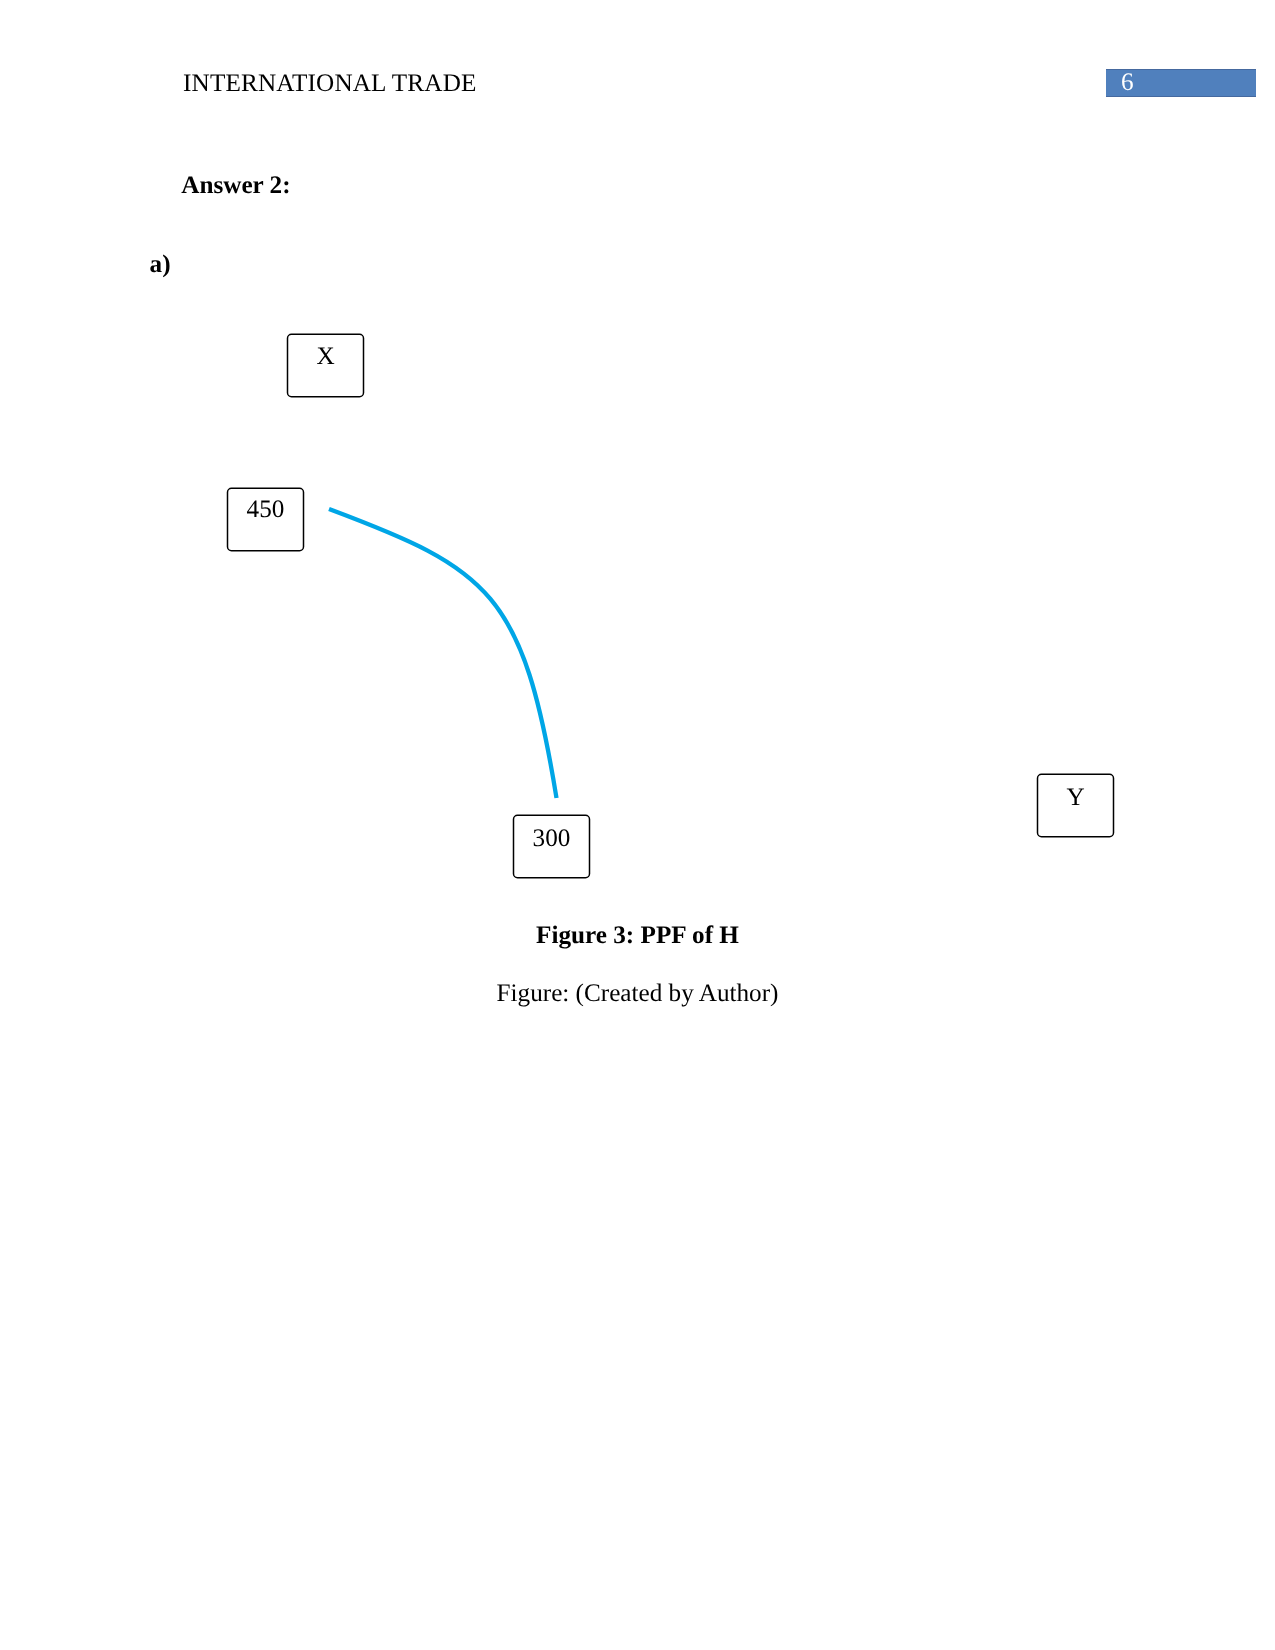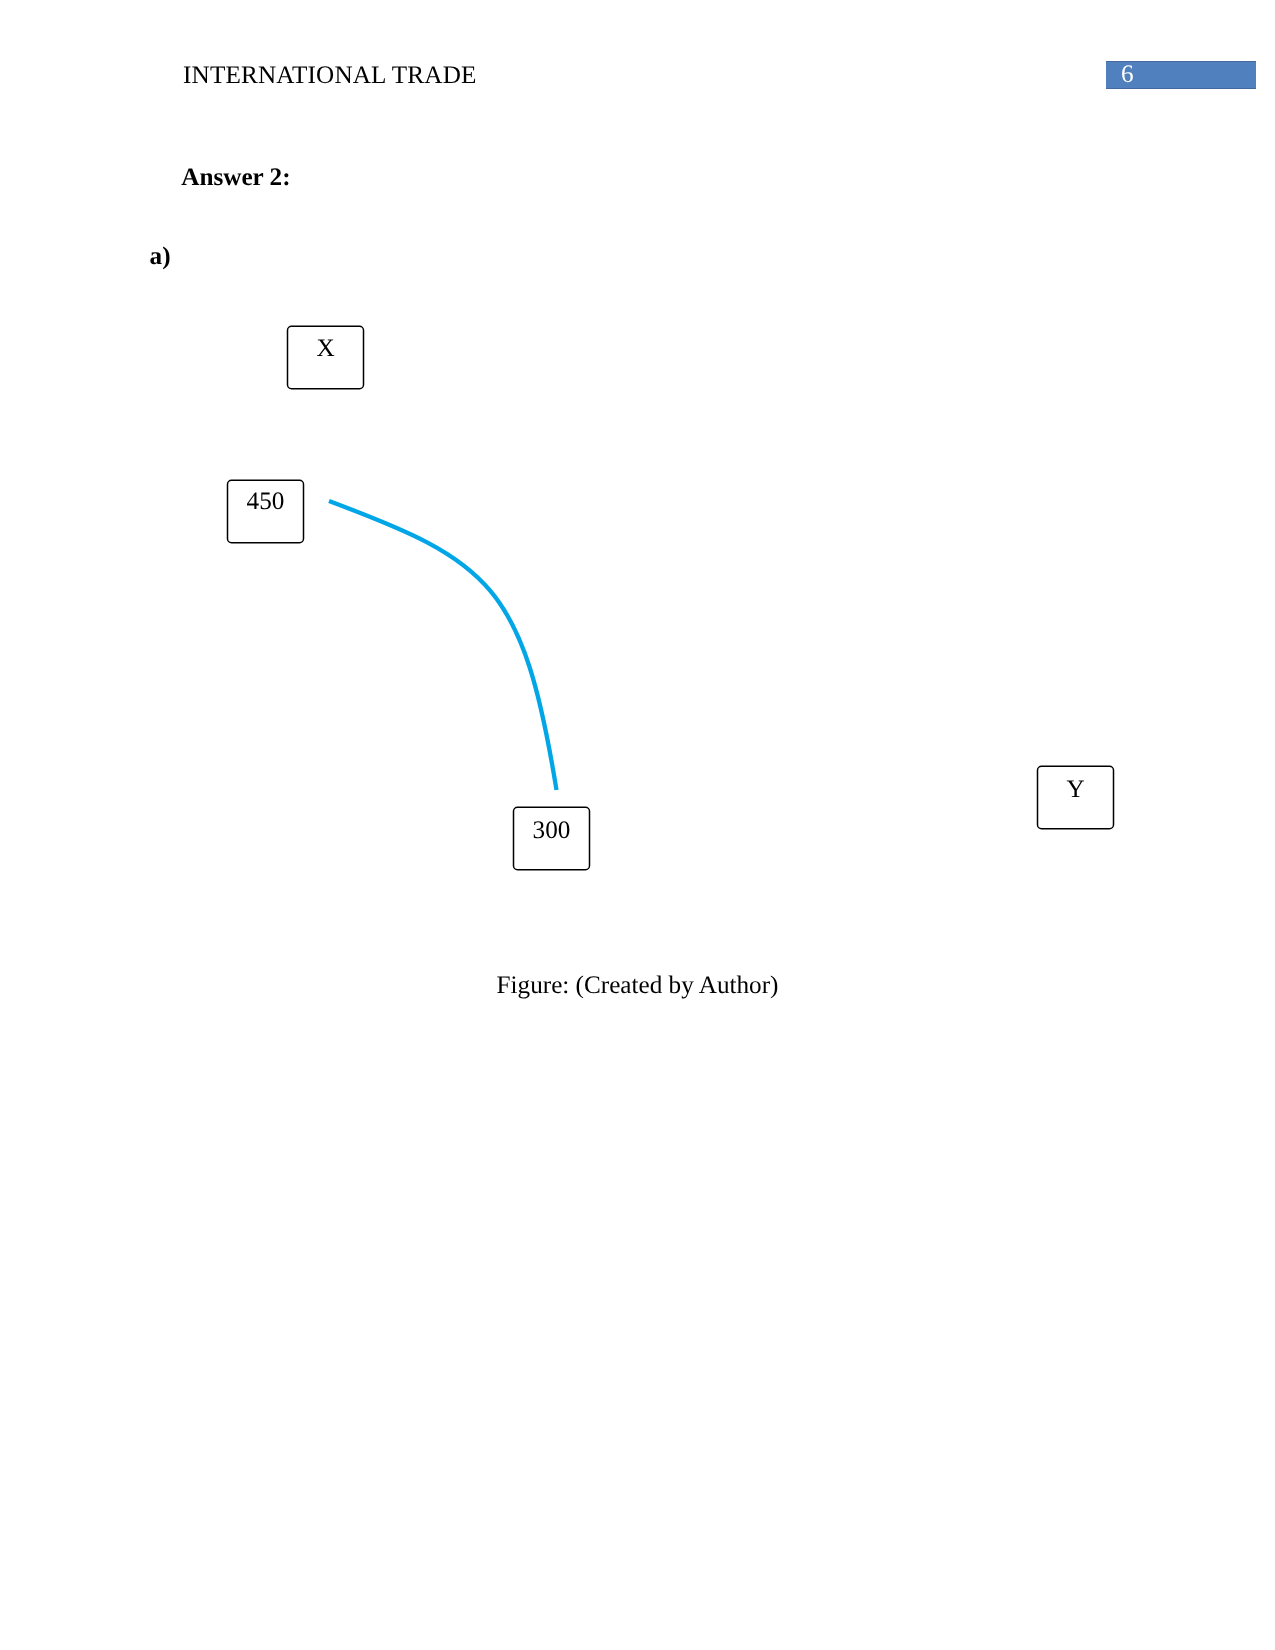--- a/index.html
+++ b/index.html
@@ -6,21 +6,21 @@
   body {
     width:1275px; height:1650px;
     background:#ffffff;
     font-family:"Liberation Serif", serif;
     color:#000000;
     position:relative;
     overflow:hidden;
     -webkit-font-smoothing:antialiased;
     text-rendering:geometricPrecision;
   }
-  .page { position:absolute; left:0; top:0; width:1275px; height:1338px; }
+  .page { position:absolute; left:0; top:8px; width:1275px; height:1338px; }
 
   .txt {
     position:absolute;
     font-size:25.2px;
     line-height:28px;
     white-space:nowrap;
   }
   .bold { font-weight:bold; }
 
   
@@ -59,15 +59,16 @@
     <rect class="dbox-rect" x="227.5" y="480.3" width="76" height="62.4" rx="4" ry="4" stroke="#000000" stroke-width="1.5"></rect>
     <rect class="dbox-rect" x="513.5" y="807.3" width="76" height="62.4" rx="4" ry="4" stroke="#000000" stroke-width="1.5"></rect>
     <rect class="dbox-rect" x="1037.5" y="766.3" width="76" height="62.4" rx="4" ry="4" stroke="#000000" stroke-width="1.5"></rect>
   </svg>
 
   <div class="txt dlabel" style="left: 286.9px; width: 77.2px; top: 334.7px;">X</div>
   <div class="txt dlabel" style="left: 226.9px; width: 77.2px; top: 488.1px;">450</div>
   <div class="txt dlabel" style="left: 512.9px; width: 77.2px; top: 817.1px;">300</div>
   <div class="txt dlabel" style="left: 1036.9px; width: 77.2px; top: 775.6px;">Y</div>
 
+  <div class="txt bold fig-caption">Figure 3: PPF of H</div>
   <div class="txt fig-source">Figure: (Created by Author)</div>
 
 </div>
 
 </body></html>

